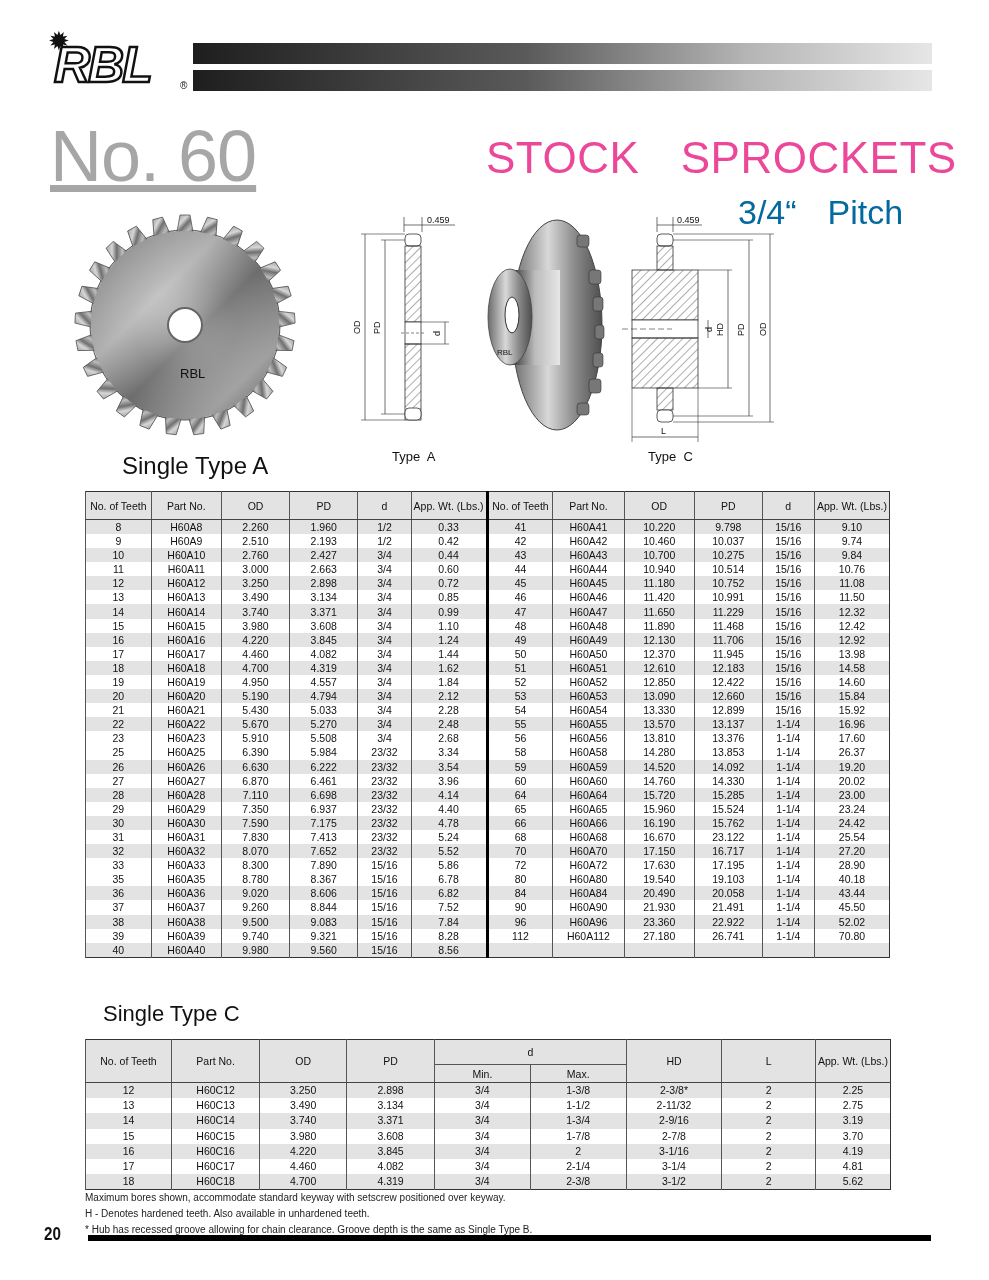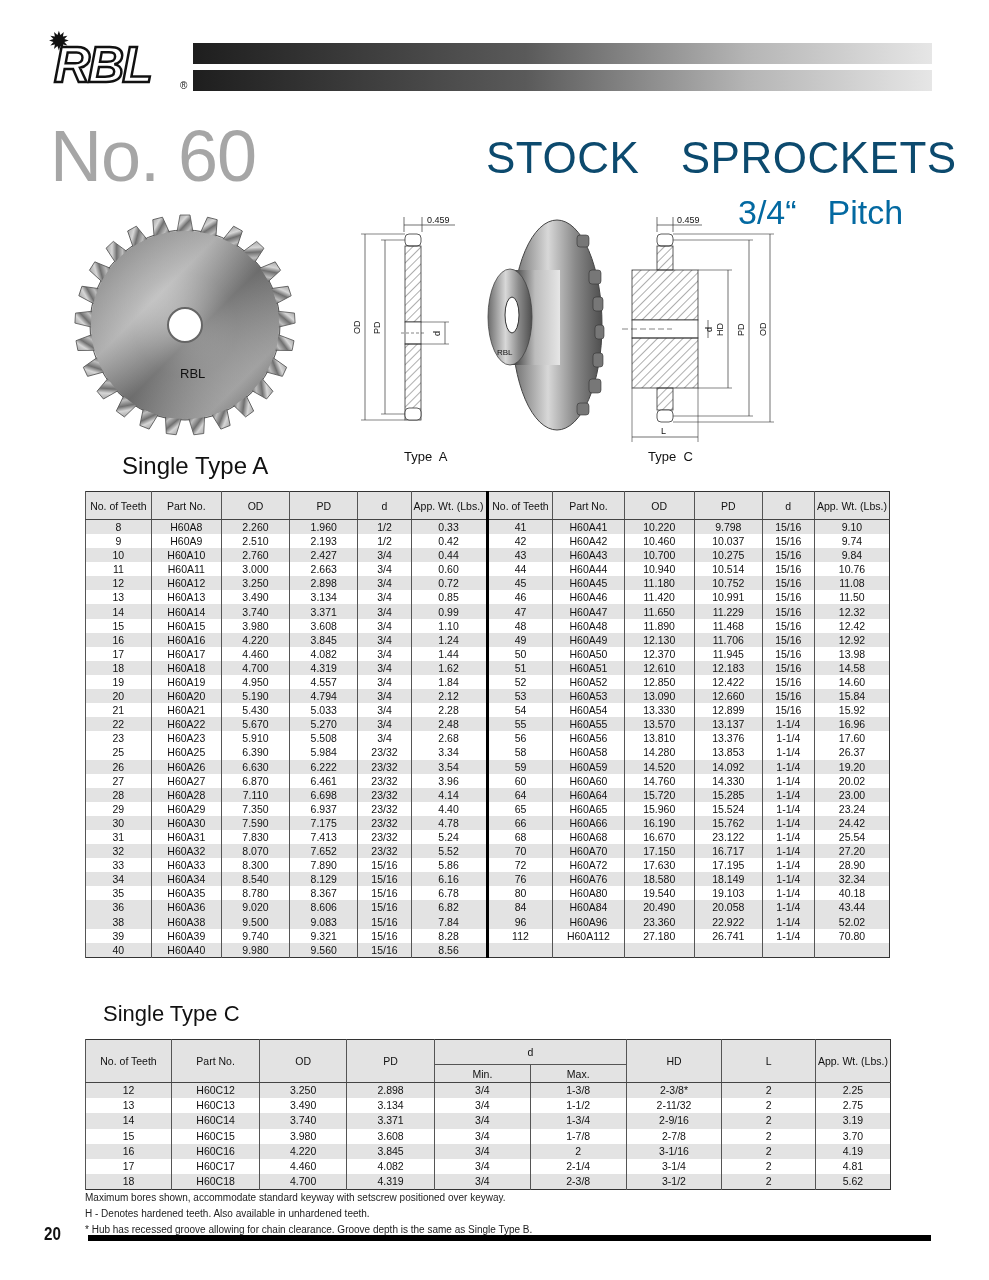--- a/index.html
+++ b/index.html
@@ -8,31 +8,31 @@
 
   
   .logo { left: 48px; top: 28px; width: 145px; height: 68px; }
   .logo-text { position:absolute; left: 6px; top: 12px; font-family: "Liberation Sans", sans-serif; font-weight: bold; font-style: italic; font-size: 50px; letter-spacing: -2px; color: #fff; -webkit-text-stroke: 2.5px #111; line-height: 1; }
   .logo-star { position:absolute; left: 0; top: 0; font-size: 26px; color:#111; line-height:1; }
   .logo-reg { position:absolute; left: 132px; top: 52px; font-size: 10px; color:#111; }
   .bar { left: 193px; width: 739px; height: 21px; background: linear-gradient(to right, #1e1e1e 0%, #5a5a5a 45%, #b5b5b5 75%, #e6e6e6 100%); }
   .bar1 { top: 43px; }
   .bar2 { top: 70px; }
 
-  .series-title { left: 50px; top: 115px; font-size: 72px; color: #a6a6a6; letter-spacing: -1px; }
-  .main-title { left: 486px; top: 133px; font-size: 44px; color: #0c4a6e; letter-spacing: 0.5px; word-spacing: 8px; }
+  .series-title { left: 50px; top: 115px; font-size: 72px; color: #a6a6a6; letter-spacing: -1px; text-decoration: underline; }
+  .main-title { left: 486px; top: 133px; font-size: 44px; color: #ec4899; letter-spacing: 0.5px; word-spacing: 8px; }
   .pitch { left: 738px; top: 193px; font-size: 34px; color: #0369a1; word-spacing: 6px; }
 
   
   .gear-a { left: 70px; top: 210px; width: 230px; height: 230px; }
   .gear-c { left: 485px; top: 215px; width: 120px; height: 220px; }
   .draw-a { left: 345px; top: 212px; width: 130px; height: 220px; }
   .draw-c { left: 622px; top: 212px; width: 165px; height: 235px; }
   .caption { font-size: 13px; color: #111; }
-  .cap-typea { left: 392px; top: 449px; margin-left: 12px; }
+  .cap-typea { left: 392px; top: 449px; }
   .cap-typec { left: 648px; top: 449px; }
   .section-a { left: 122px; top: 452px; font-size: 24px; }
   .section-c { left: 103px; top: 1001px; font-size: 22px; }
 
   
   .tblA { left: 85px; top: 491px; width: 805px; border: 1.5px solid #333; border-collapse: collapse; font-size: 10.5px; }
   .tblA th { background: #e3e3e3; font-weight: normal; height: 28px; border-left: 1px solid #555; border-bottom: 1.5px solid #444; padding: 0 2px; white-space: nowrap; }
   .tblA td { height: 14.1px; line-height: 14px; text-align: center; border-left: 1px solid #555; padding: 0; }
   .tblA tr.odd td { background: #e3e3e3; }
   .tblA .sep { border-left: 3px solid #000 !important; }
@@ -589,34 +589,20 @@
         <td>7.890</td>
         <td>15/16</td>
         <td>5.86</td>
         <td class="sep">72</td>
         <td>H60A72</td>
         <td>17.630</td>
         <td>17.195</td>
         <td>1-1/4</td>
         <td>28.90</td>
       </tr>
-      <tr class="odd">
-        <td>34</td>
-        <td>H60A34</td>
-        <td>8.540</td>
-        <td>8.129</td>
-        <td>15/16</td>
-        <td>6.16</td>
-        <td class="sep">76</td>
-        <td>H60A76</td>
-        <td>18.580</td>
-        <td>18.149</td>
-        <td>1-1/4</td>
-        <td>32.34</td>
-      </tr>
       <tr class="even">
         <td>35</td>
         <td>H60A35</td>
         <td>8.780</td>
         <td>8.367</td>
         <td>15/16</td>
         <td>6.78</td>
         <td class="sep">80</td>
         <td>H60A80</td>
         <td>19.540</td>
@@ -630,20 +616,34 @@
         <td>9.020</td>
         <td>8.606</td>
         <td>15/16</td>
         <td>6.82</td>
         <td class="sep">84</td>
         <td>H60A84</td>
         <td>20.490</td>
         <td>20.058</td>
         <td>1-1/4</td>
         <td>43.44</td>
+      </tr>
+      <tr class="even">
+        <td>37</td>
+        <td>H60A37</td>
+        <td>9.260</td>
+        <td>8.844</td>
+        <td>15/16</td>
+        <td>7.52</td>
+        <td class="sep">90</td>
+        <td>H60A90</td>
+        <td>21.930</td>
+        <td>21.491</td>
+        <td>1-1/4</td>
+        <td>45.50</td>
       </tr>
       <tr class="odd">
         <td>38</td>
         <td>H60A38</td>
         <td>9.500</td>
         <td>9.083</td>
         <td>15/16</td>
         <td>7.84</td>
         <td class="sep">96</td>
         <td>H60A96</td>

